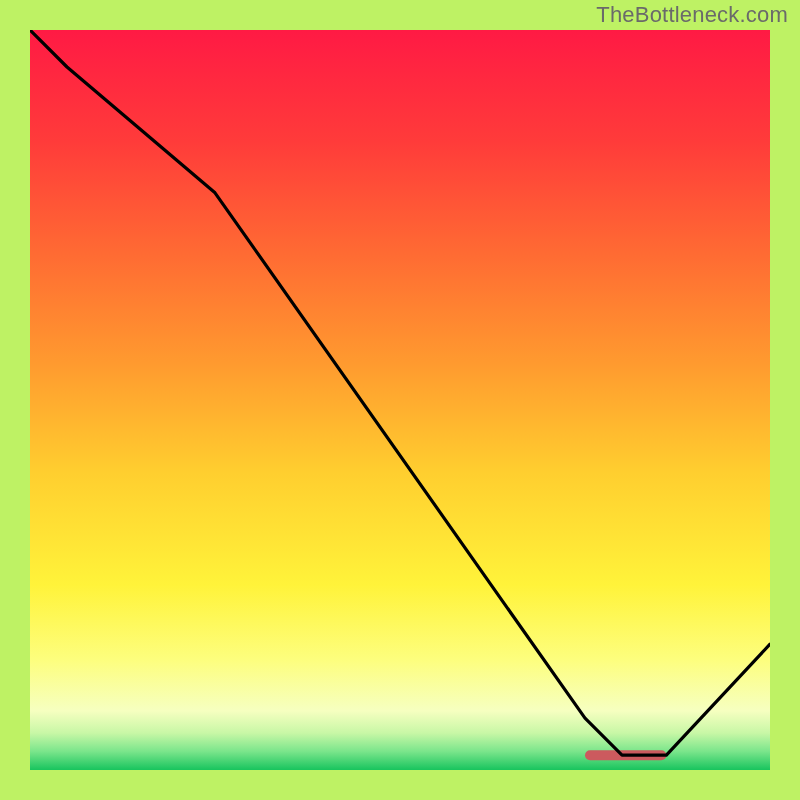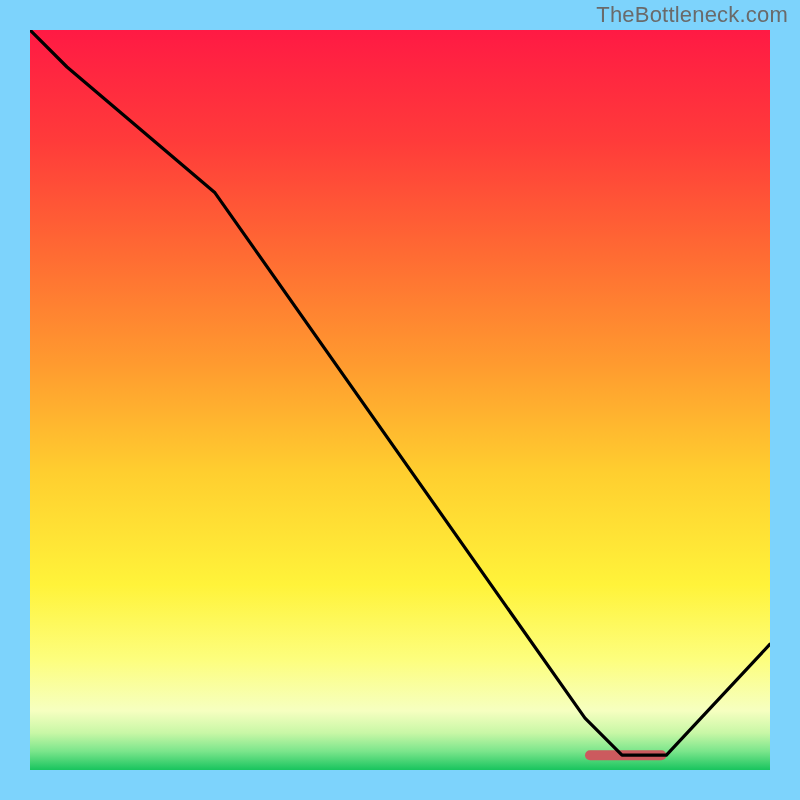--- a/index.html
+++ b/index.html
@@ -9,21 +9,21 @@
     height: 800px;
     background: #000000;
     overflow: hidden;
   }
   .frame {
     position: absolute;
     top: 0;
     left: 0;
     width: 800px;
     height: 800px;
-    background: #7dd3fc;
+    background: #bef264;
   }
   .watermark {
     position: absolute;
     top: 2px;
     right: 12px;
     color: #6a6a6a;
     font-family: Arial, Helvetica, sans-serif;
     font-size: 22px;
     font-weight: 500;
     letter-spacing: 0.2px;

